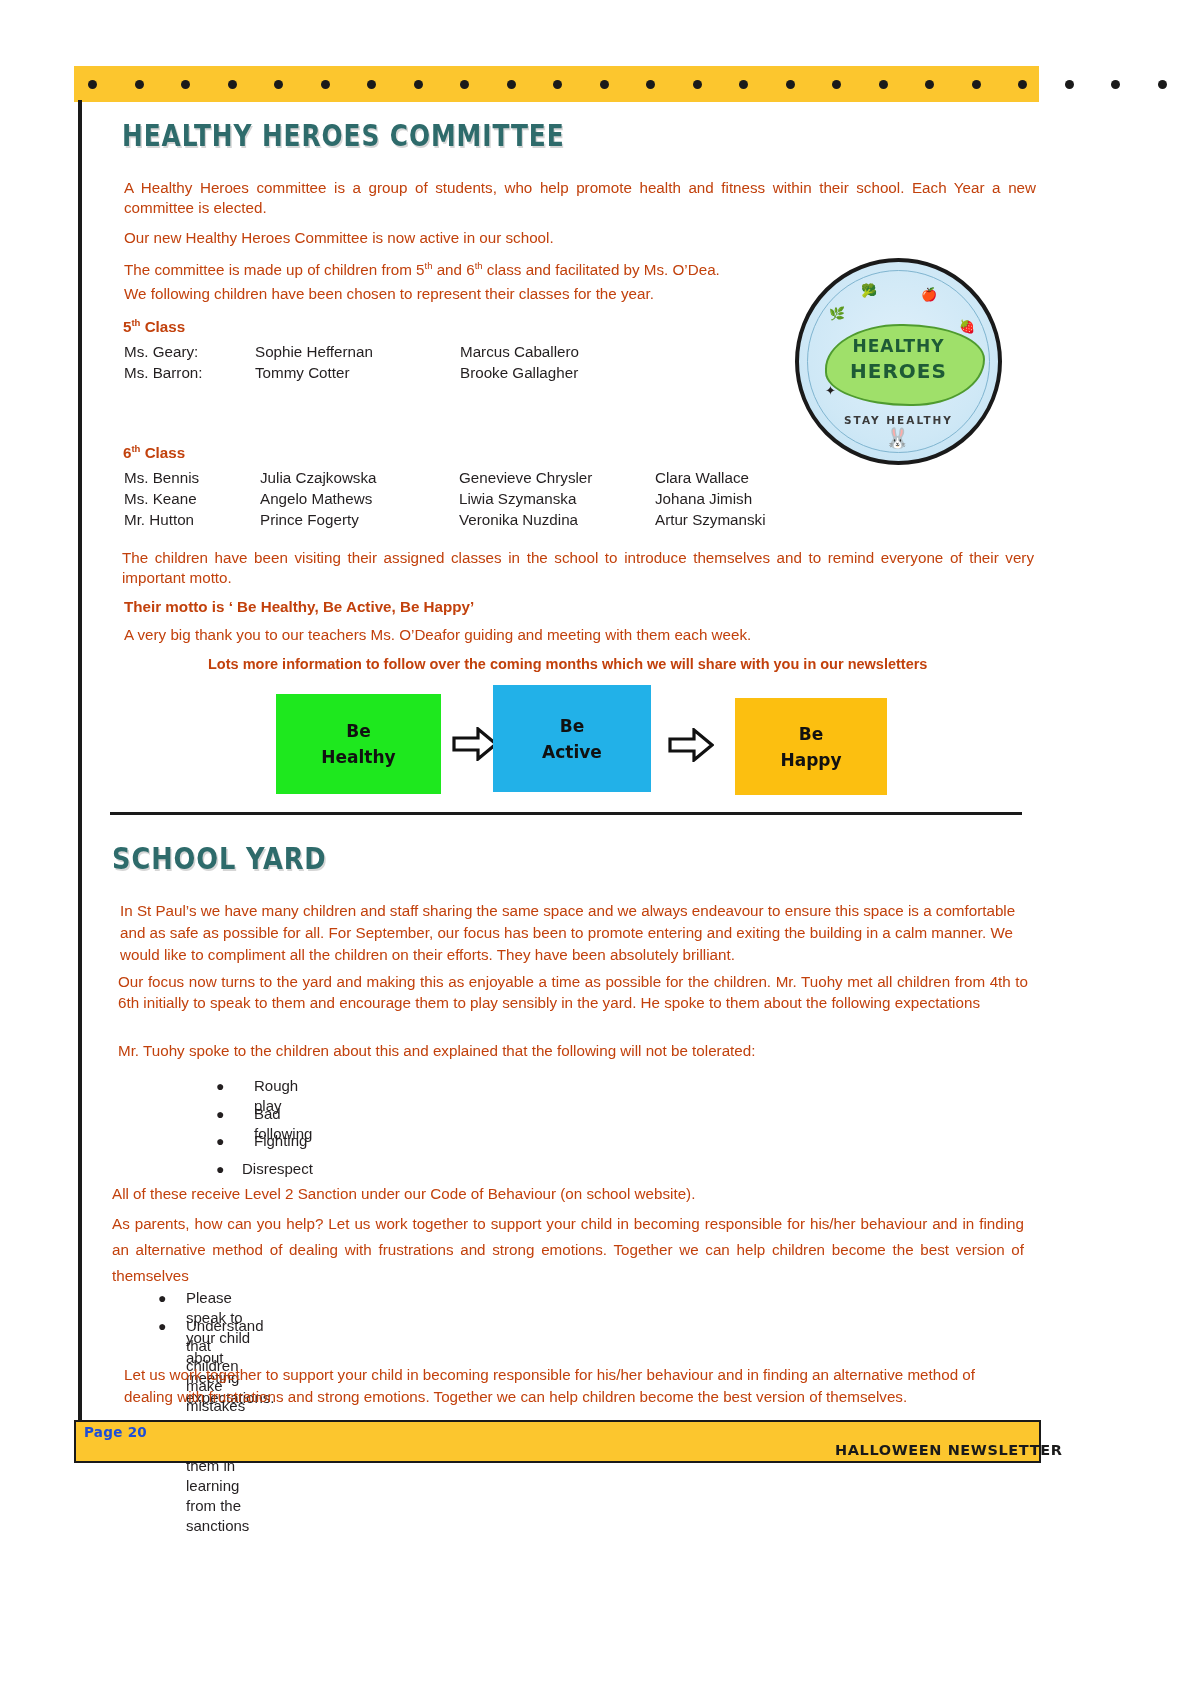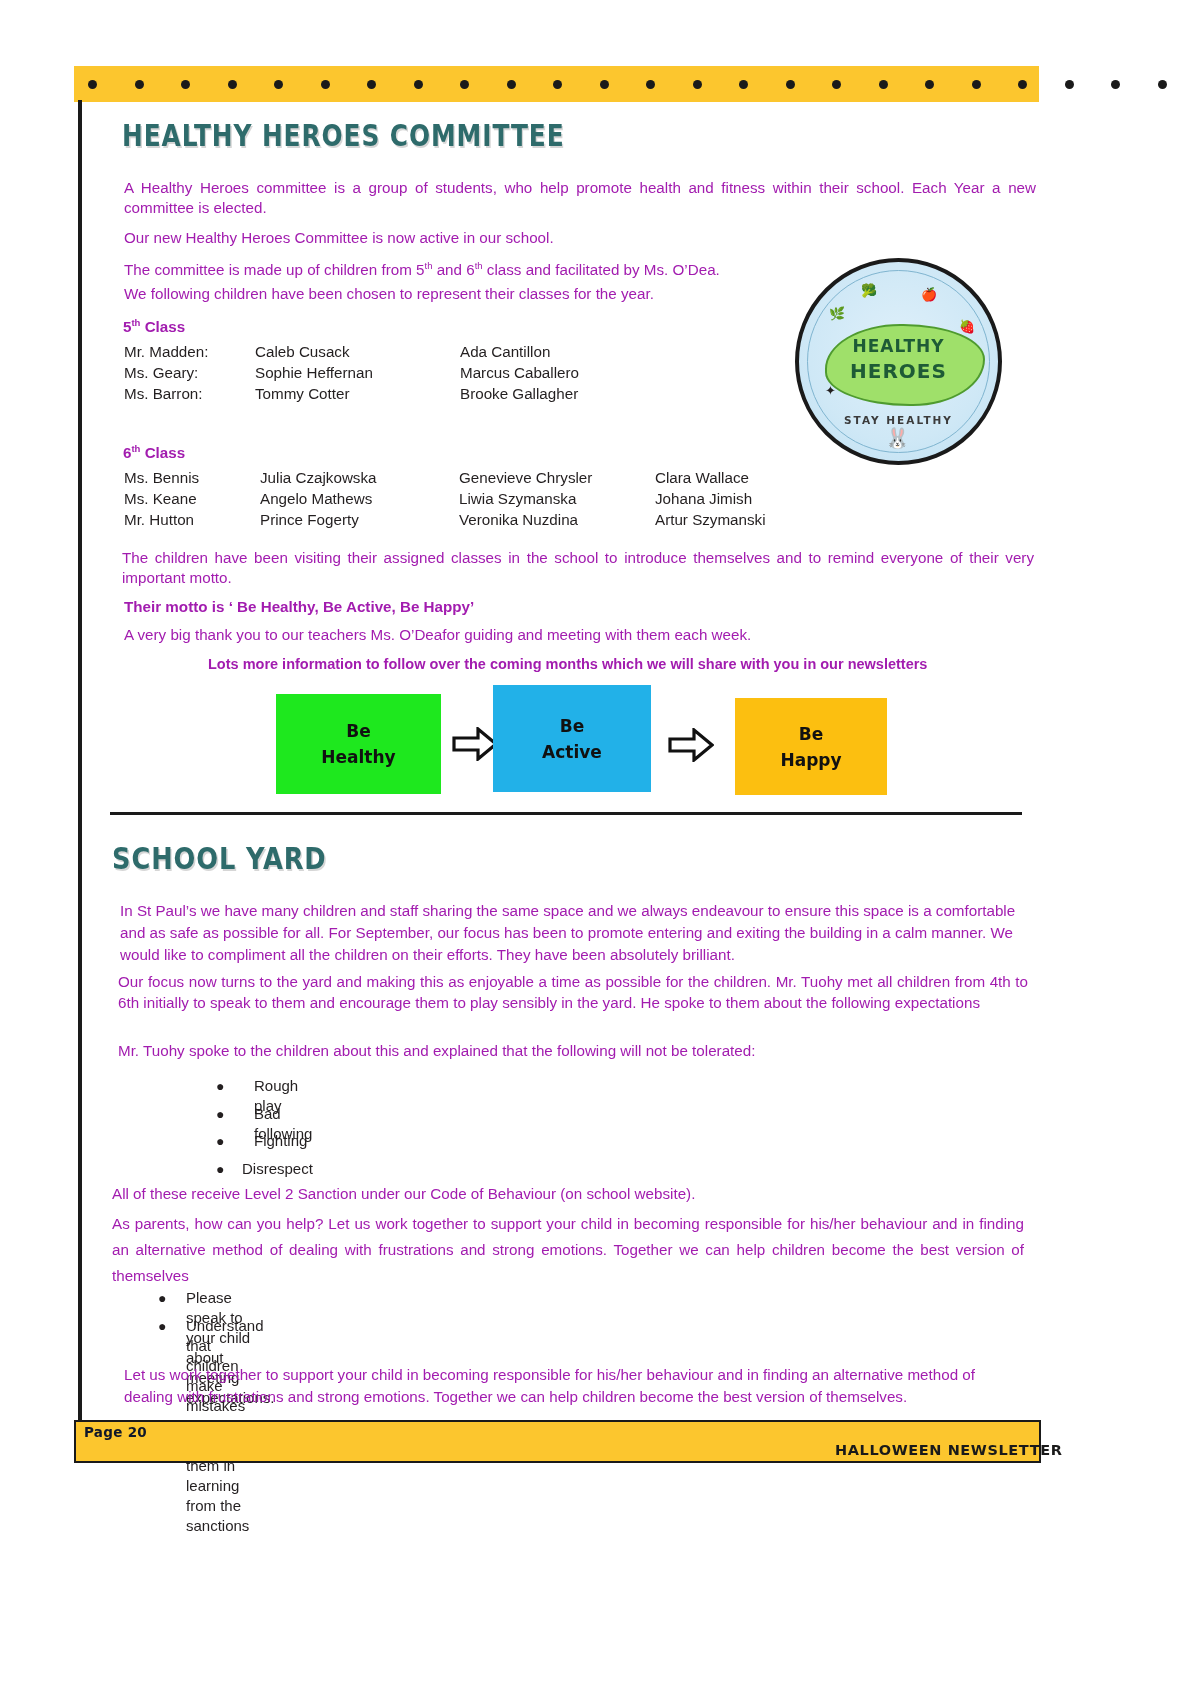--- a/index.html
+++ b/index.html
@@ -16,21 +16,21 @@
   .left-rule{position:absolute;left:78px;top:100px;width:4px;height:1320px;background:#1a1a1a;}
 
   
   .sec-head{position:absolute;font-family:"DejaVu Sans",sans-serif;font-weight:bold;color:#2e6b6b;
             letter-spacing:1px;text-shadow:1.5px 1.5px 0 rgba(180,180,180,.55);
             font-stretch:condensed;transform:scaleX(.92);transform-origin:left center;}
   #hh-heading{left:122px;top:118px;font-size:30px;}
   #sy-heading{left:112px;top:840px;font-size:31px;}
 
   
-  .p{position:absolute;font-size:15.2px;line-height:20px;color:#a21caf;text-align:justify;}
+  .p{position:absolute;font-size:15.2px;line-height:20px;color:#c2410c;text-align:justify;}
   .p.nj{text-align:left;}
   .b{font-weight:bold;}
   sup{font-size:9.5px;vertical-align:super;}
 
   
   .names{position:absolute;font-size:15.2px;line-height:21px;}
   .names .row{display:flex;}
   .names .c{flex:0 0 auto;}
 
   
@@ -59,21 +59,21 @@
 
   .divider{position:absolute;left:110px;top:812px;width:912px;height:3px;background:#1a1a1a;}
 
   
   .bullet{position:absolute;font-size:15.2px;line-height:20px;}
   .bullet .bu{position:absolute;left:0;top:0;font-size:14px;}
   .bullet .bt{position:absolute;}
 
   
   .footer-bar{position:absolute;left:74px;top:1420px;width:967px;height:43px;background:#fcc62e;border:2.5px solid #1a1a1a;box-sizing:border-box;}
-  .footer-left{position:absolute;left:84px;top:1424px;font-family:"DejaVu Sans",sans-serif;font-weight:bold;font-size:13.5px;color:#0f172a;letter-spacing:.3px;}
+  .footer-left{position:absolute;left:84px;top:1424px;font-family:"DejaVu Sans",sans-serif;font-weight:bold;font-size:13.5px;color:#1d4ed8;letter-spacing:.3px;}
   .footer-right{position:absolute;left:835px;top:1442px;font-family:"DejaVu Sans",sans-serif;font-weight:bold;font-size:14.5px;color:#1a1a1a;letter-spacing:.6px;}
 </style>
 </head>
 <body>
 
 <div class="page">
 
   <div class="top-banner">
     <div class="dots" id="banner-dots">
         <span class="dot"></span>
@@ -114,25 +114,20 @@
     <span>The committee is made up of children from 5</span><sup>th</sup><span> and 6</span><sup>th</sup><span> class and facilitated by Ms. O’Dea.</span>
   </div>
 
   <div class="p nj" style="left:124px;top:284px;width:912px;">We following children have been chosen to represent their classes for the year.</div>
 
   <div class="p nj b" style="left:123px;top:313px;">
     <span>5</span><sup>th</sup><span> Class</span>
   </div>
 
   <div class="names" id="class5-table" style="left:124px;top:341px;">
-      <div class="row">
-        <div class="c" style="width: 131px;">Mr. Madden:</div>
-        <div class="c" style="width: 205px;">Caleb Cusack</div>
-        <div class="c" style="width: 220px;">Ada Cantillon</div>
-      </div>
       <div class="row">
         <div class="c" style="width: 131px;">Ms. Geary:</div>
         <div class="c" style="width: 205px;">Sophie Heffernan</div>
         <div class="c" style="width: 220px;">Marcus Caballero</div>
       </div>
       <div class="row">
         <div class="c" style="width: 131px;">Ms. Barron:</div>
         <div class="c" style="width: 205px;">Tommy Cotter</div>
         <div class="c" style="width: 220px;">Brooke Gallagher</div>
       </div>

